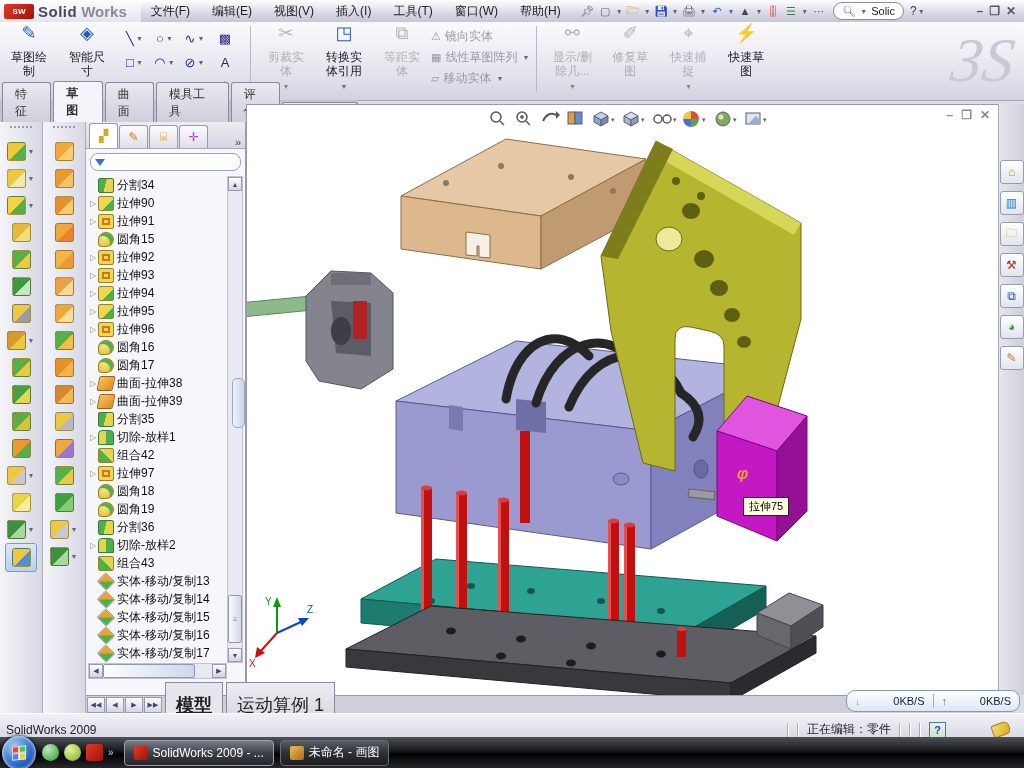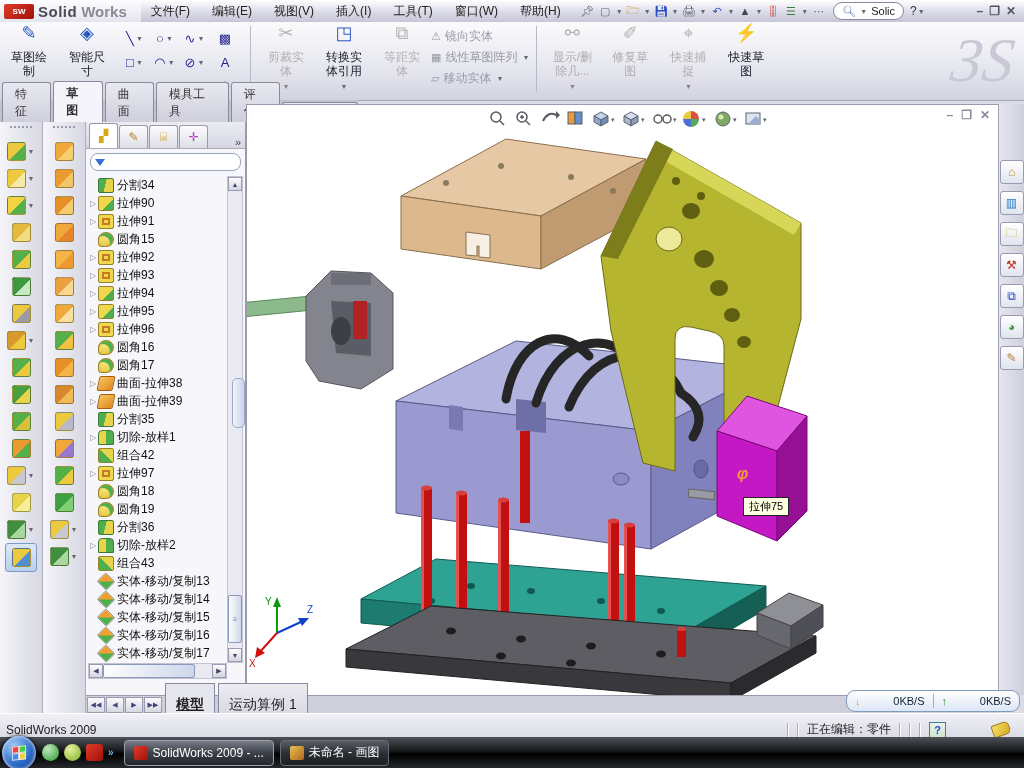--- a/index.html
+++ b/index.html
@@ -100,21 +100,21 @@
   
   #taskpane{left:998px;top:104px;width:26px;height:591px;background:linear-gradient(90deg,#e6e6ee,#cfcfdc);
     border-left:1px solid #a5a5b8;display:flex;flex-direction:column;align-items:center;padding-top:56px;box-sizing:border-box;gap:7px;}
   .tpicon{width:22px;height:22px;border:1px solid #9a9ab0;border-radius:3px;background:linear-gradient(#fff,#dfe4ef);
     display:flex;align-items:center;justify-content:center;font-size:12px;}
   
   #modeltabs{left:86px;top:695px;width:912px;height:18px;background:#cfcfdb;border-top:1px solid #9a9aac;
     display:flex;align-items:center;box-sizing:border-box;}
   .navbtn{width:16px;height:14px;background:linear-gradient(#fafafc,#d8d8e4);border:1px solid #9a9ab0;
     font-size:7px;color:#447;display:flex;align-items:center;justify-content:center;margin-left:1px;}
-  .mtab{padding:12px 10px;font-size:14px;border:1px solid #8a8a9e;background:linear-gradient(#ececf2,#d2d2de);margin-left:3px;color:#222;}
+  .mtab{padding:12px 10px;font-size:18px;border:1px solid #8a8a9e;background:linear-gradient(#ececf2,#d2d2de);margin-left:3px;color:#222;}
   .mtab.active{background:#e6e6ee;font-weight:bold;text-decoration:underline;}
   
   #netwidget{left:846px;top:690px;width:172px;height:20px;background:linear-gradient(#ffffff,#dce6f6);
     border:1px solid #7f9db9;border-radius:9px;display:flex;align-items:center;z-index:50;font-size:11px;color:#123;}
   #netwidget .half{flex:1;display:flex;align-items:center;justify-content:space-between;padding:0 8px;}
   #netwidget .div{width:1px;height:14px;background:#9ab0c8;}
   .arr-dn{color:#e8a020;font-weight:bold;} .arr-up{color:#2a9a2a;font-weight:bold;}
   
   #statusbar{left:0;top:713px;width:1024px;height:32px;background:linear-gradient(#f0f0f6,#d4d4e0);
     border-top:1px solid #fff;display:flex;align-items:center;font-size:12px;color:#222;box-sizing:border-box;}

